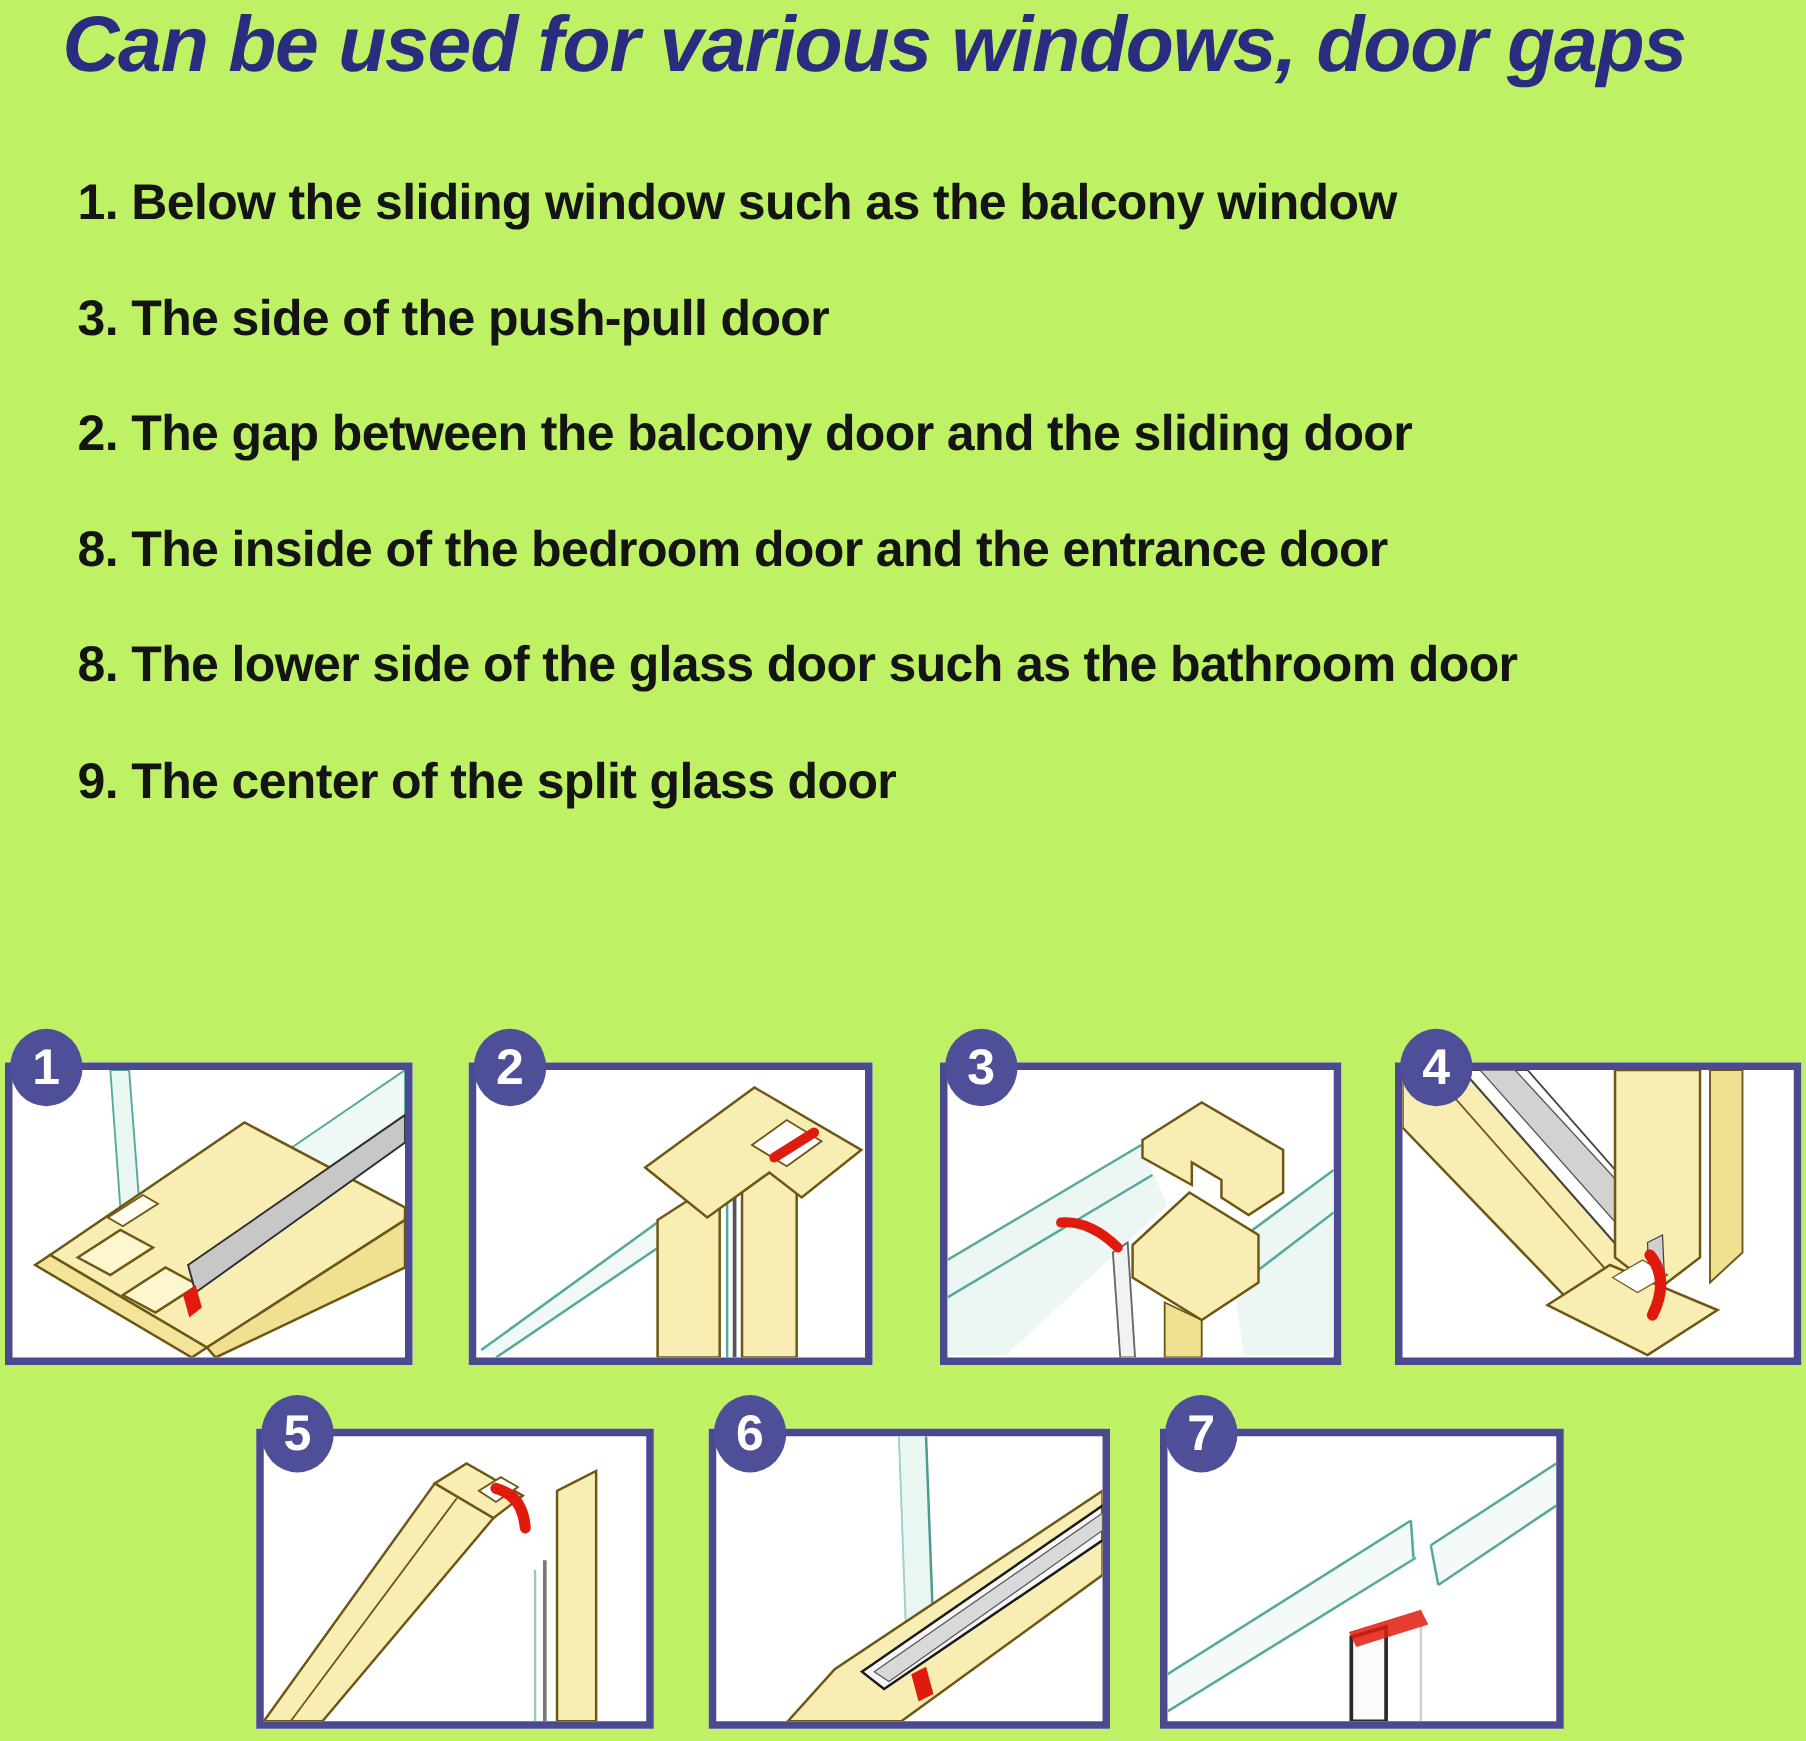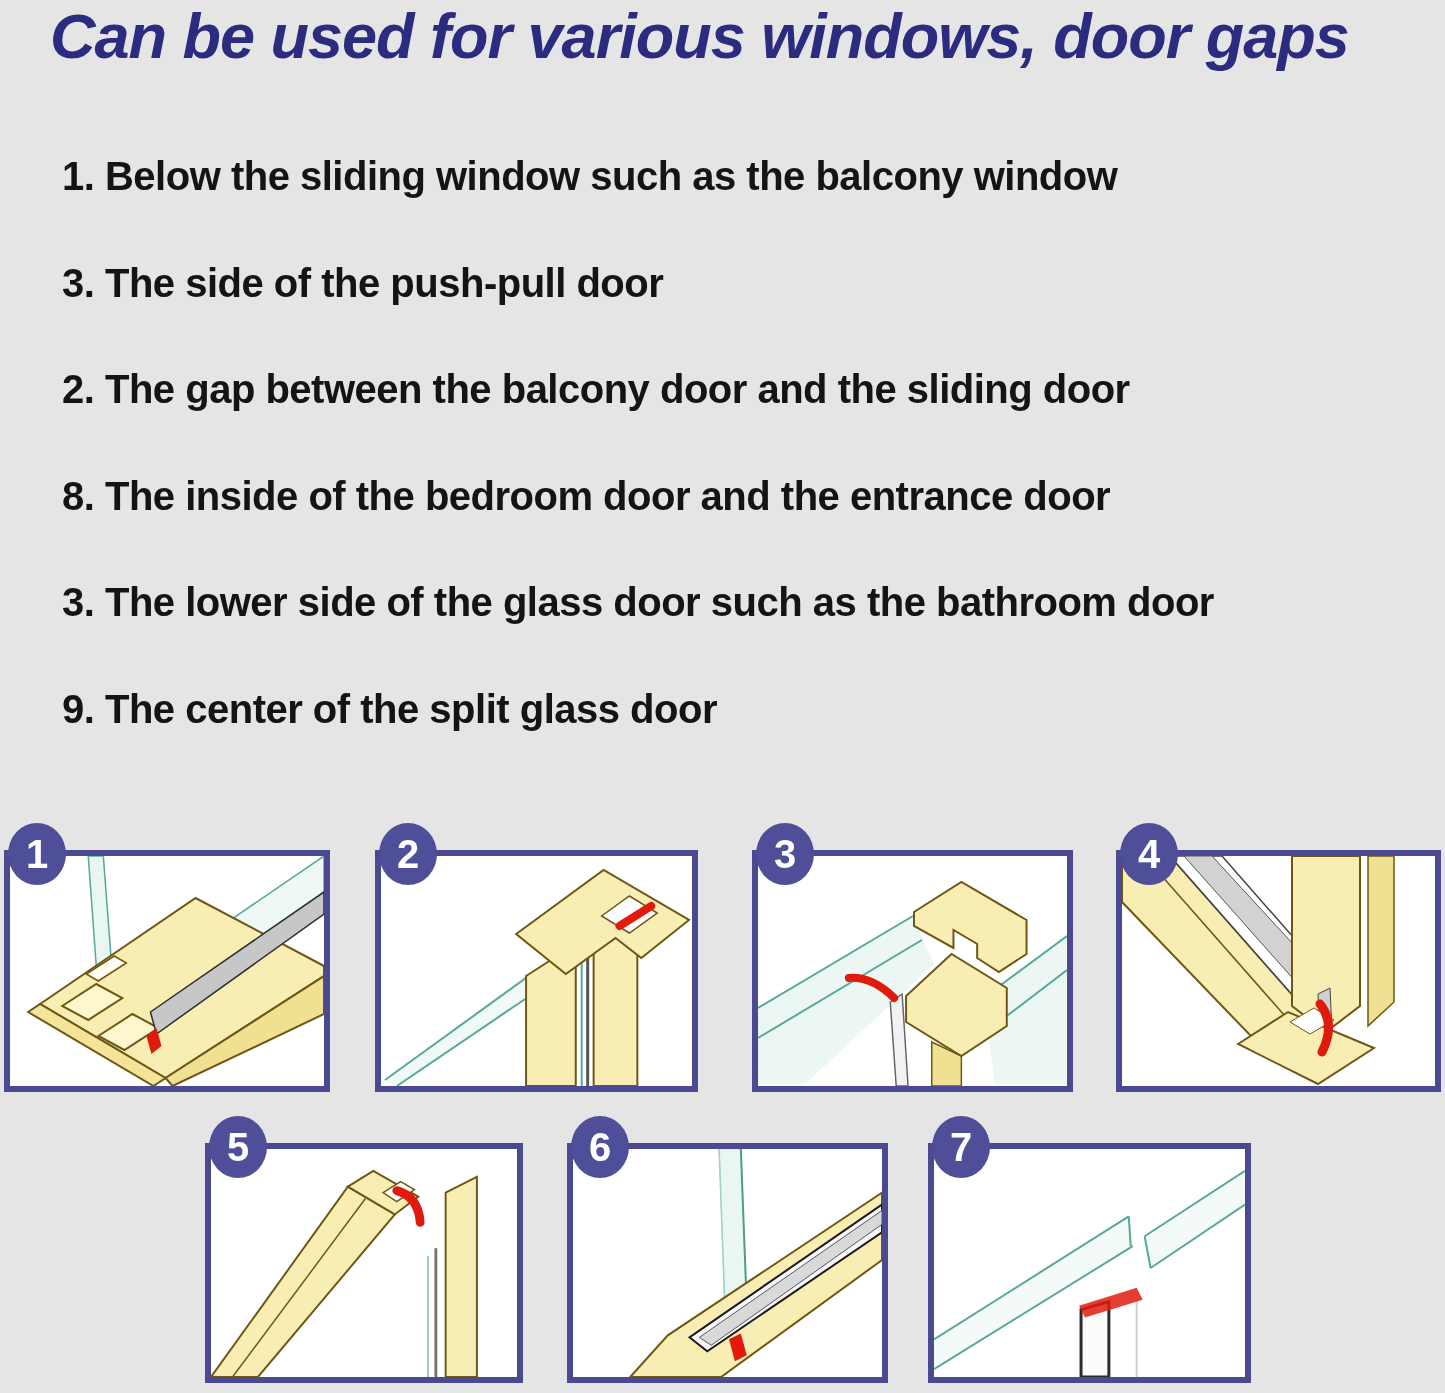--- a/index.html
+++ b/index.html
@@ -1,32 +1,32 @@
 <!DOCTYPE html>
 <html><head>
 <meta charset="utf-8">
 <style>
   html,body{margin:0;padding:0;background:#ffffff;}
   #stage{
     position:relative;
     width:1445px;height:1393px;
-    background:#e5e5e5;
+    background:#bef264;
     overflow:hidden;
     font-family:"Liberation Sans", sans-serif;
   }
   .page-title{
     position:absolute;left:50px;top:0px;width:1390px;
     font-size:63px;font-weight:bold;font-style:italic;
     letter-spacing:-1px;color:#2b2b80;white-space:nowrap;
   }
   .use-list{position:absolute;left:62px;top:140px;width:1340px;}
   .use-item{
     display:block;height:92.5px;
     font-size:40px;font-weight:bold;color:#141414;
-    letter-spacing:-0.5px;white-space:nowrap;margin-top:14px;
+    letter-spacing:-0.5px;white-space:nowrap;
   }
   .panel{
     position:absolute;
     border:6px solid #4b4990;
     background:#ffffff;
     box-sizing:border-box;
   }
   .panel svg{position:absolute;left:0;top:0;width:100%;height:100%;}
   .badge{
     position:absolute;left:-2px;top:-33px;
@@ -50,21 +50,21 @@
 
 <div id="stage">
 
   <div class="page-title">Can be used for various windows, door gaps</div>
 
   <div class="use-list">
     <div class="use-item">1. Below the sliding window such as the balcony window</div>
     <div class="use-item">3. The side of the push-pull door</div>
     <div class="use-item">2. The gap between the balcony door and the sliding door</div>
     <div class="use-item">8. The inside of the bedroom door and the entrance door</div>
-    <div class="use-item">3. The lower side of the glass door such as the bathroom door</div>
+    <div class="use-item">8. The lower side of the glass door such as the bathroom door</div>
     <div class="use-item">9. The center of the split glass door</div>
   </div>
 
   <div class="panel" id="p1">
     <div class="badge">1</div>
     <svg viewBox="0 0 313 230" preserveAspectRatio="none">
       <polygon points="78,0 93,0 102,118 87,124" fill="#e9f6f2" stroke="#55a89c" stroke-width="1.5"></polygon>
       <polygon points="141,118 313,0 313,36 140,156" fill="#eef8f4" stroke="#55a89c" stroke-width="1.5"></polygon>
       <polygon points="30,148 185,42 313,110 313,120 155,222" fill="#f8edb2" stroke="#6e5715" stroke-width="2"></polygon>
       <polygon points="155,222 313,120 313,158 162,230" fill="#f0e091" stroke="#6e5715" stroke-width="2"></polygon>

